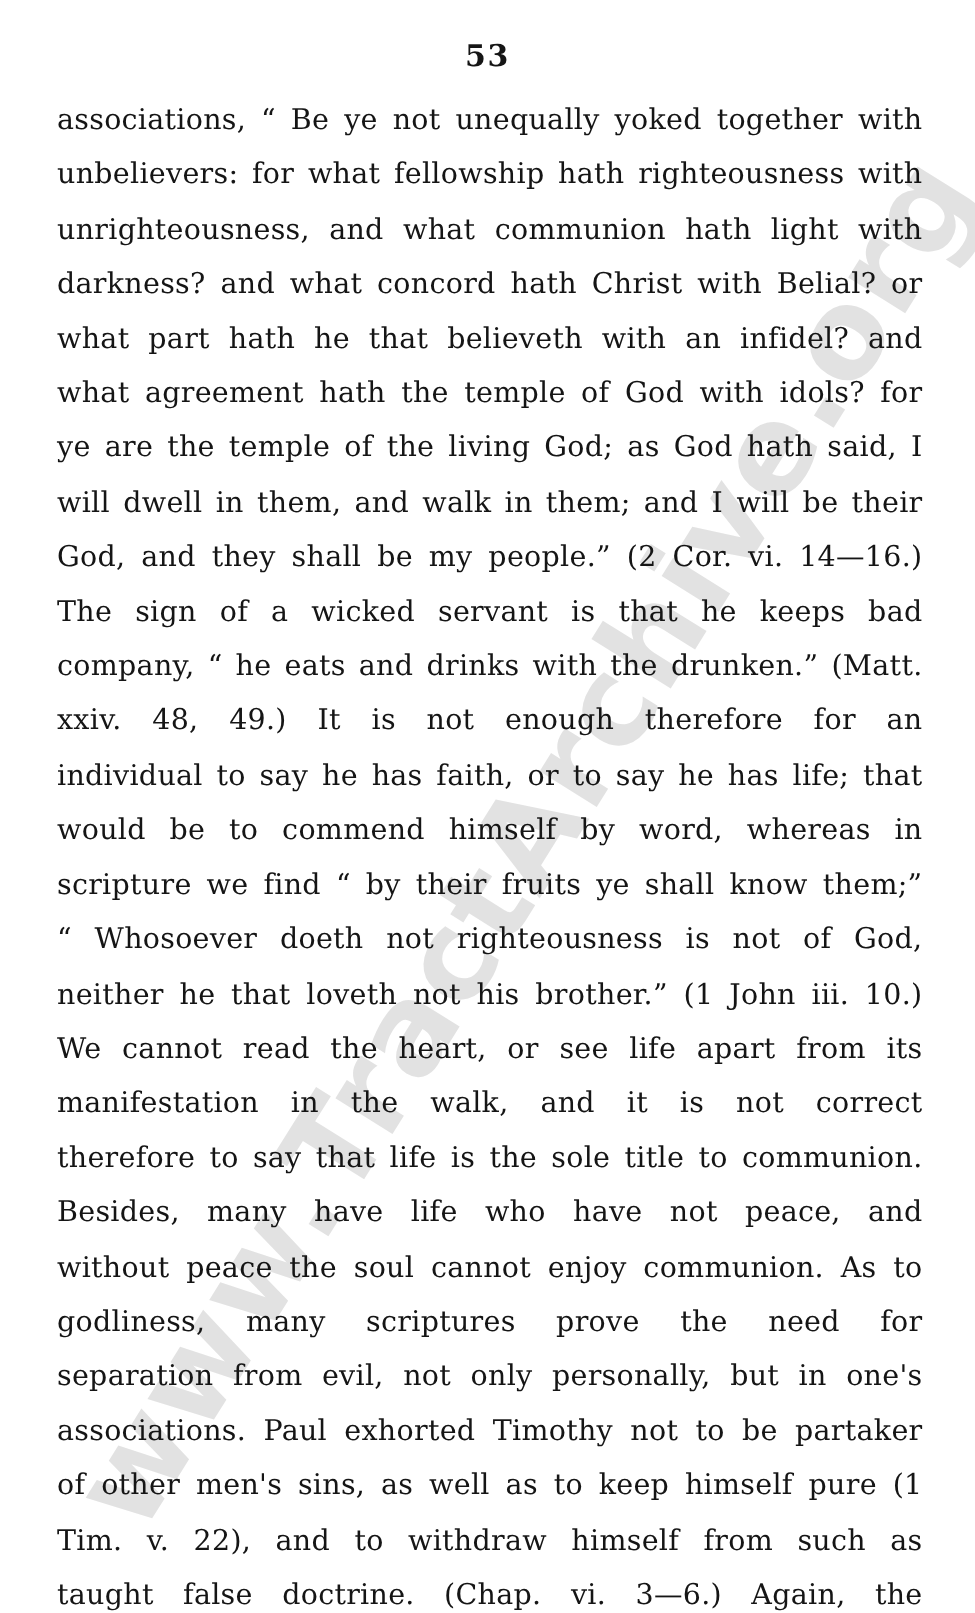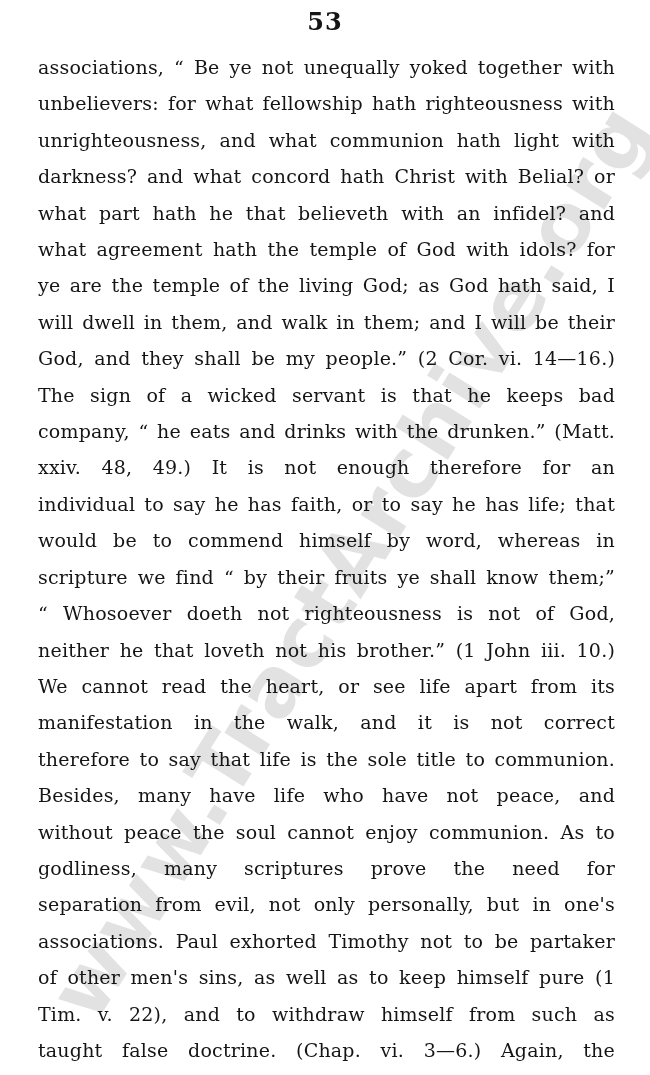--- a/index.html
+++ b/index.html
@@ -13,22 +13,22 @@
     height: 1075px;
     background: #ffffff;
     overflow: hidden;
     font-family: "DejaVu Serif", "Liberation Serif", serif;
     color: #151515;
   }
   .page-number {
     position: relative;
     z-index: 1;
     text-align: center;
-    padding-top: 7px;
-    font-size: 24px;
+    padding-top: 25px;
+    font-size: 20px;
     font-weight: bold;
     letter-spacing: 1px;
   }
   .body-text {
     position: relative;
     z-index: 1;
     margin: 13px 35px 0 38px;
     font-size: 19px;
     line-height: 36.4px;
     text-align: justify;

